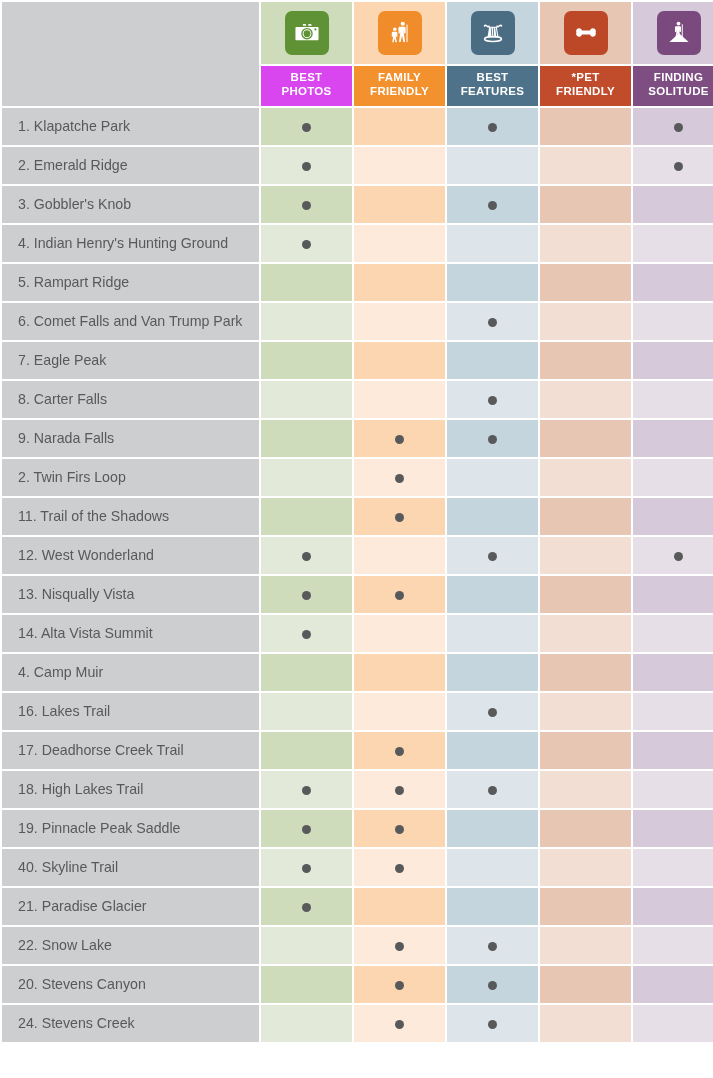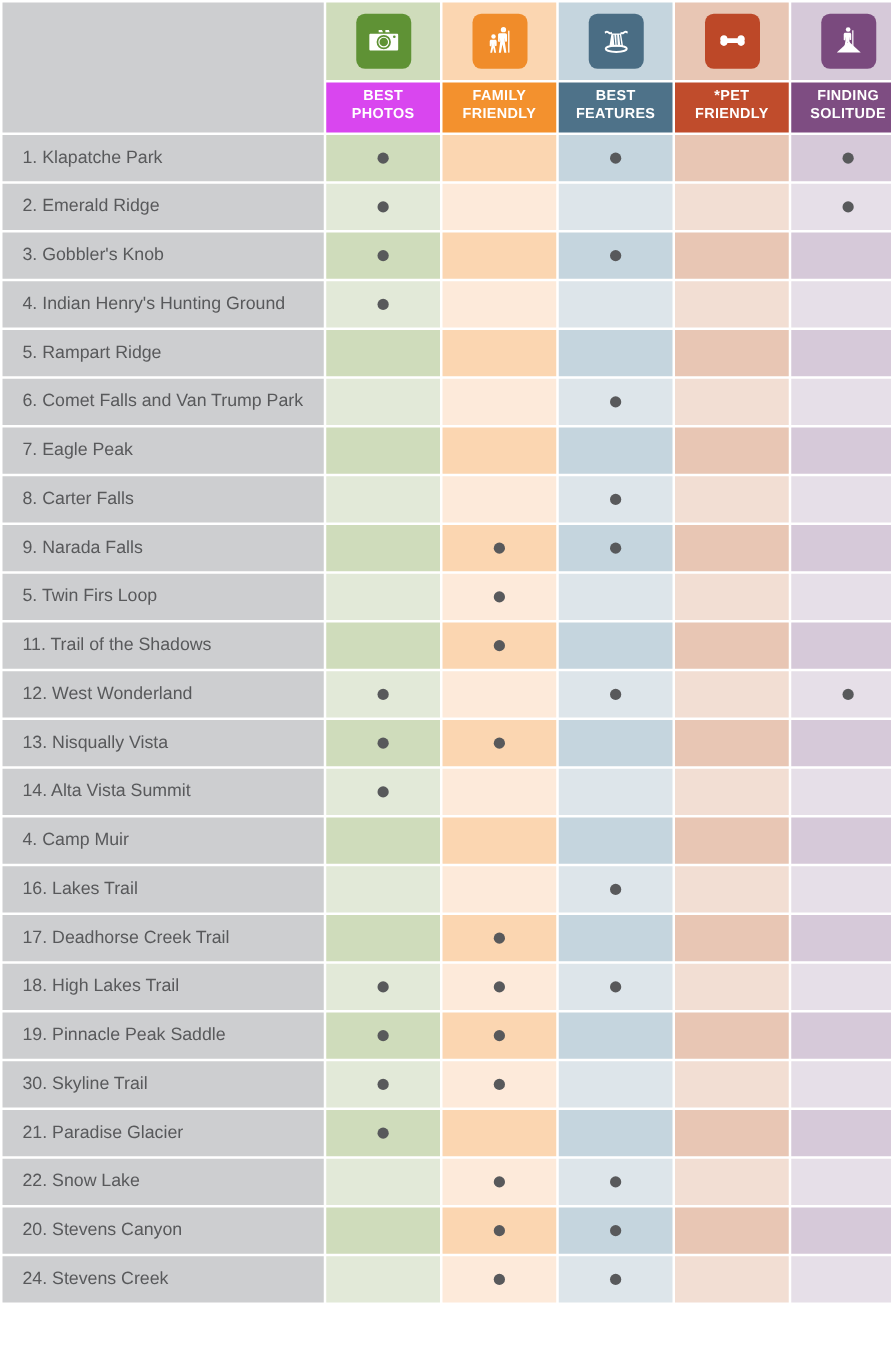--- a/index.html
+++ b/index.html
@@ -231,21 +231,21 @@
         </tr>
         <tr>
           <td class="row-label">9. Narada Falls</td>
           <td class="cell" style="background: rgb(207, 220, 187);"></td>
           <td class="cell" style="background: rgb(251, 214, 177);"><span class="dot" style="background: rgb(88, 89, 91);"></span></td>
           <td class="cell" style="background: rgb(197, 213, 222);"><span class="dot" style="background: rgb(88, 89, 91);"></span></td>
           <td class="cell" style="background: rgb(232, 198, 180);"></td>
           <td class="cell" style="background: rgb(214, 201, 217);"></td>
         </tr>
         <tr>
-          <td class="row-label">5. Twin Firs Loop</td>
+          <td class="row-label">2. Twin Firs Loop</td>
           <td class="cell" style="background: rgb(226, 233, 216);"></td>
           <td class="cell" style="background: rgb(253, 234, 218);"><span class="dot" style="background: rgb(88, 89, 91);"></span></td>
           <td class="cell" style="background: rgb(221, 229, 234);"></td>
           <td class="cell" style="background: rgb(242, 222, 211);"></td>
           <td class="cell" style="background: rgb(230, 223, 232);"></td>
         </tr>
         <tr>
           <td class="row-label">11. Trail of the Shadows</td>
           <td class="cell" style="background: rgb(207, 220, 187);"></td>
           <td class="cell" style="background: rgb(251, 214, 177);"><span class="dot" style="background: rgb(88, 89, 91);"></span></td>
@@ -311,21 +311,21 @@
         </tr>
         <tr>
           <td class="row-label">19. Pinnacle Peak Saddle</td>
           <td class="cell" style="background: rgb(207, 220, 187);"><span class="dot" style="background: rgb(88, 89, 91);"></span></td>
           <td class="cell" style="background: rgb(251, 214, 177);"><span class="dot" style="background: rgb(88, 89, 91);"></span></td>
           <td class="cell" style="background: rgb(197, 213, 222);"></td>
           <td class="cell" style="background: rgb(232, 198, 180);"></td>
           <td class="cell" style="background: rgb(214, 201, 217);"></td>
         </tr>
         <tr>
-          <td class="row-label">30. Skyline Trail</td>
+          <td class="row-label">40. Skyline Trail</td>
           <td class="cell" style="background: rgb(226, 233, 216);"><span class="dot" style="background: rgb(88, 89, 91);"></span></td>
           <td class="cell" style="background: rgb(253, 234, 218);"><span class="dot" style="background: rgb(88, 89, 91);"></span></td>
           <td class="cell" style="background: rgb(221, 229, 234);"></td>
           <td class="cell" style="background: rgb(242, 222, 211);"></td>
           <td class="cell" style="background: rgb(230, 223, 232);"></td>
         </tr>
         <tr>
           <td class="row-label">21. Paradise Glacier</td>
           <td class="cell" style="background: rgb(207, 220, 187);"><span class="dot" style="background: rgb(88, 89, 91);"></span></td>
           <td class="cell" style="background: rgb(251, 214, 177);"></td>

